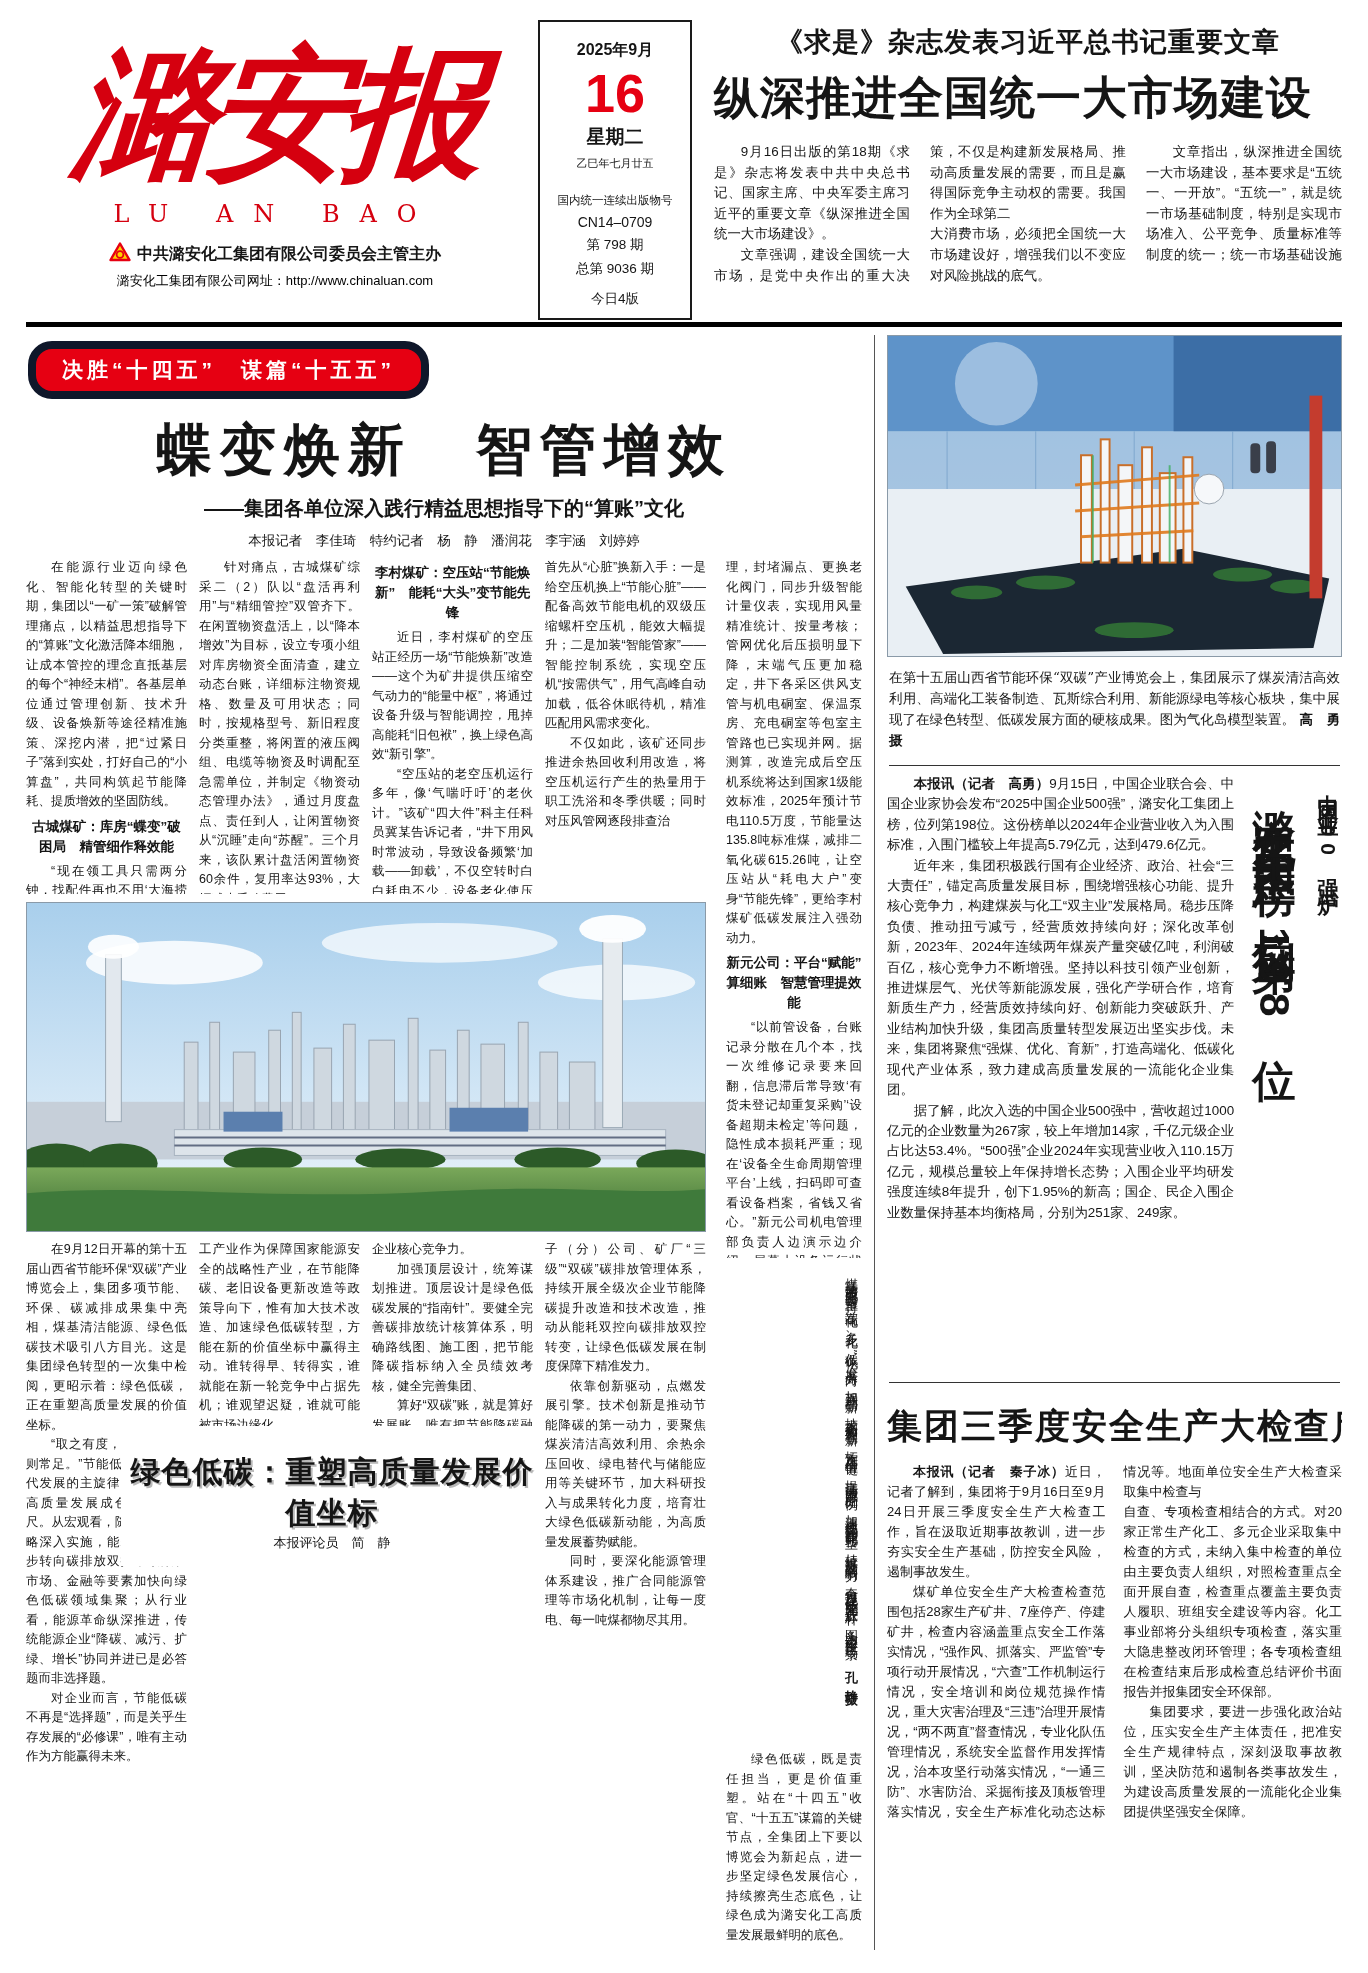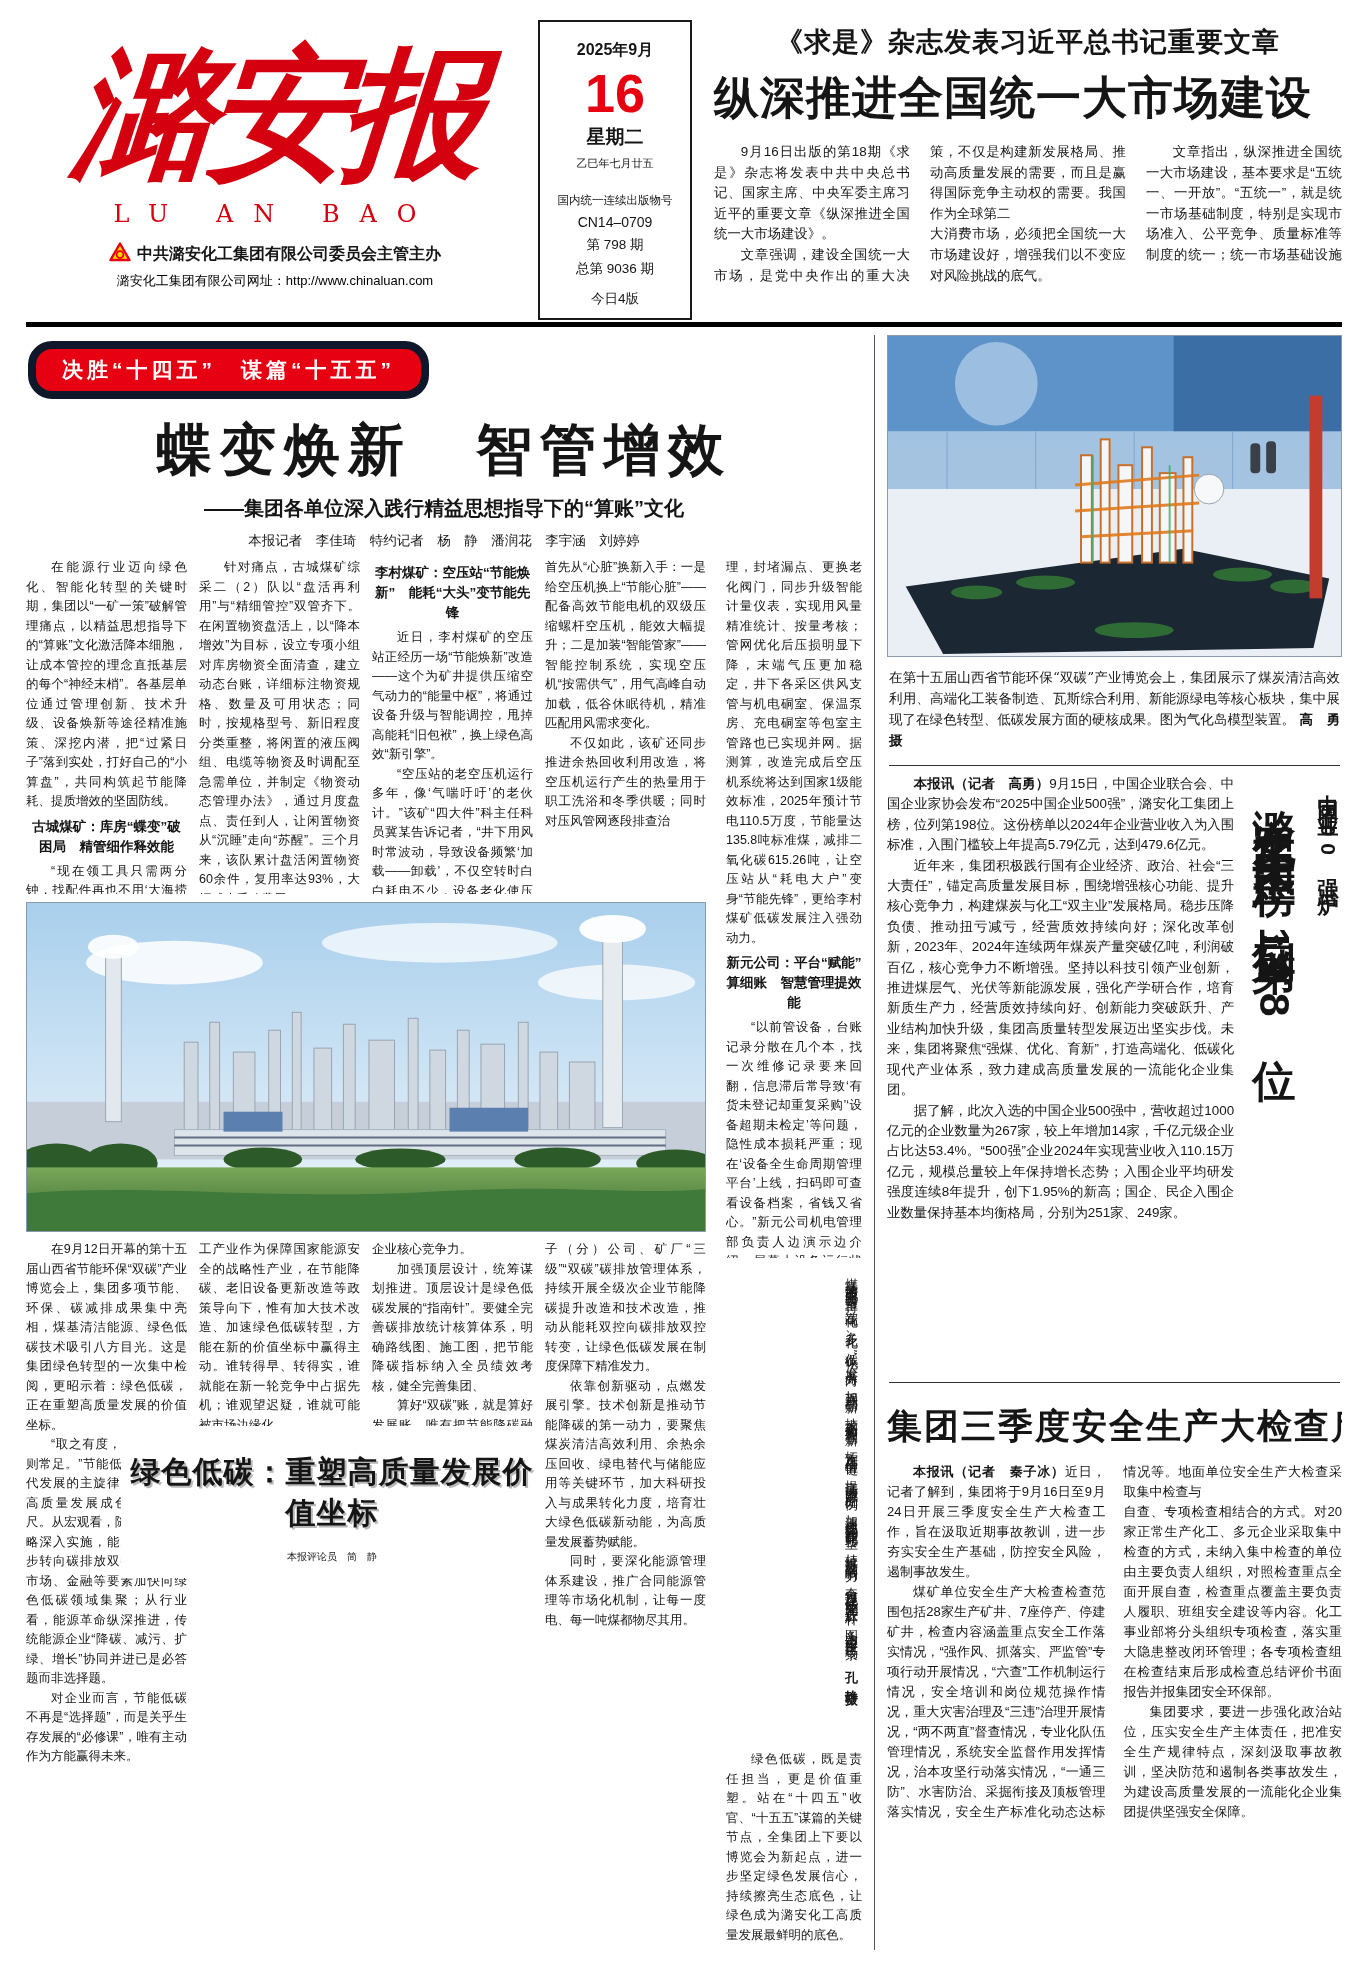--- a/index.html
+++ b/index.html
@@ -66,21 +66,21 @@
   .photo1 { height:322px; }
   svg.ph { width:100%; height:100%; display:block; }
 
   .editorial { position:relative; display:flex; gap:12px; height:698px; overflow:hidden;
                margin-top:2px; }
   .ed-col { flex:1; font-size:12.5px; line-height:19.5px; text-align:justify; min-width:0; }
   .ed-title-box { position:absolute; left:14%; top:186px; width:62%; background:#fff;
                   text-align:center; padding:26px 4px 14px; }
   .ed-title { font-family:"DejaVu Serif",serif; font-size:30px; font-weight:900;
               letter-spacing:1px; text-shadow:2px 2px 0 #b9b9b9; }
-  .ed-byline { font-size:10px; margin-top:16px; }
+  .ed-byline { font-size:13px; }
 
   .f-strip { width:136px; flex-shrink:0; display:flex; flex-direction:column; }
   .col5 { height:700px; overflow:hidden; font-size:12.5px; line-height:19.5px;
           text-align:justify; }
   .v-caption { height:474px; margin:10px 0 8px; writing-mode:vertical-rl;
                font-family:"DejaVu Serif",serif; font-size:13px; line-height:21px;
                letter-spacing:2px; text-align:justify; overflow:hidden; }
   .v-credit { font-weight:bold; letter-spacing:3px; }
   .col5b { flex:1; overflow:hidden; font-size:12.5px; line-height:19.5px; text-align:justify; }
 

